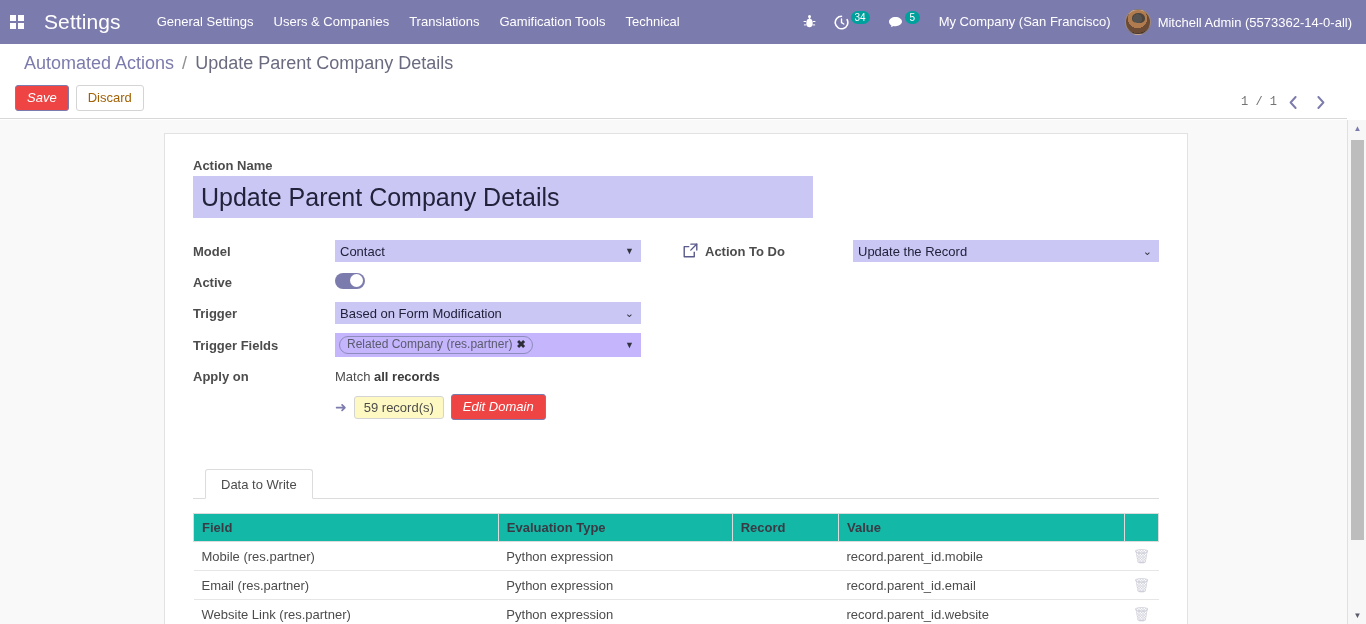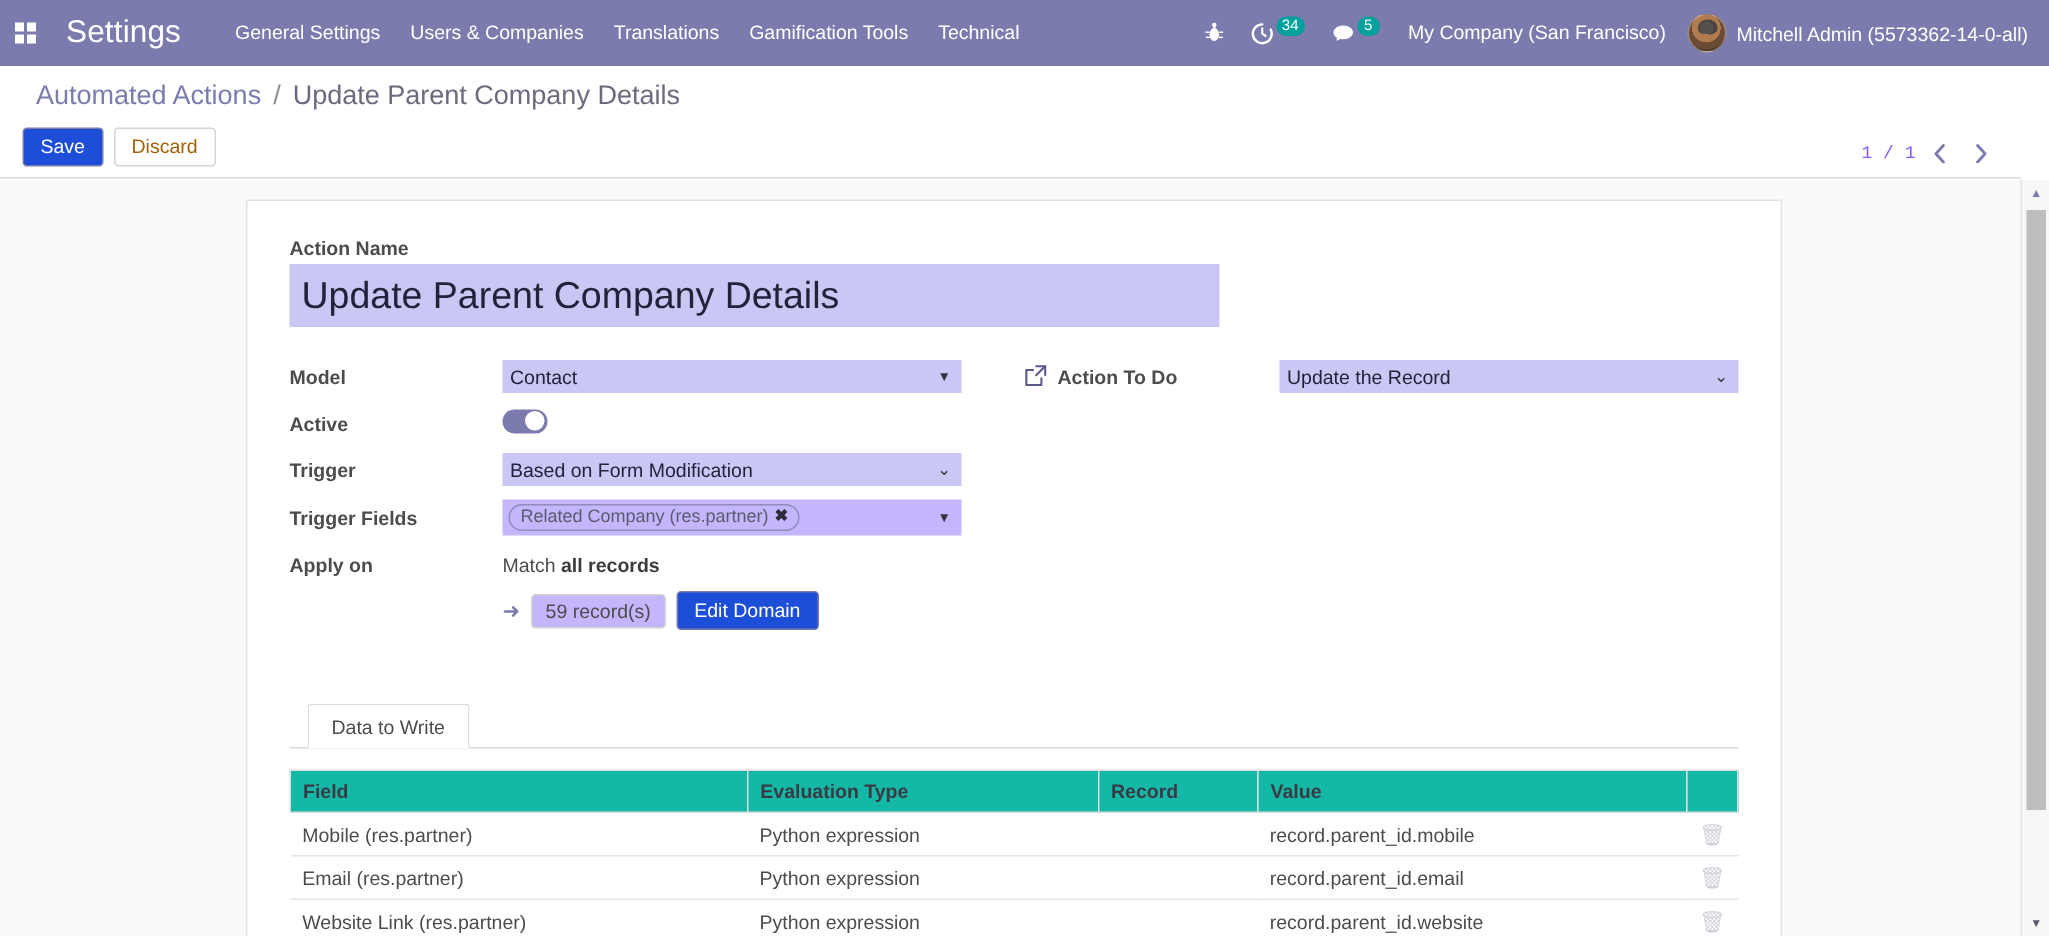--- a/index.html
+++ b/index.html
@@ -92,28 +92,28 @@
     font-size: 18px; color: #7c7bad; white-space: nowrap;
   }
   .bc-sep { color: #8f8f8f; padding: 0 3px; }
   .bc-active { color: #6b6b80; }
   .btn-row { position: absolute; left: 15px; top: 41px; display: flex; gap: 7px; }
   .btn {
     font-size: 13px; border-radius: 3px; padding: 4px 11px;
     cursor: pointer; line-height: 16px; border: 1px solid transparent;
     font-family: "Liberation Sans", sans-serif;
   }
-  .btn-primary { background: #1d4ed8; color: #ffffff; border-color: #7c7bad; }
+  .btn-primary { background: #ef4444; color: #ffffff; border-color: #7c7bad; font-style: italic; }
   .btn-default { background: #ffffff; color: #a16207; border-color: #d4d4d4; }
   .pager {
     position: absolute; right: 14px; top: 46px;
     display: flex; align-items: center; gap: 4px;
     font-size: 12px; color: #666;
   }
-  .pager-count { font-family: "Liberation Mono", monospace; font-size: 12px; color: #8b5cf6; }
+  .pager-count { font-family: "Liberation Mono", monospace; font-size: 12px; color: #737373; }
   .pager-btn {
     width: 24px; height: 24px; display: flex;
     align-items: center; justify-content: center;
     color: #7c7bad; font-size: 17px; cursor: pointer;
     font-family: "Liberation Sans", sans-serif;
   }
 
   
   .content {
     position: absolute; top: 120px; left: 0;
@@ -193,21 +193,21 @@
     display: inline-flex; align-items: center; gap: 4px;
     line-height: 15px;
   }
   .tag-x { font-size: 11px; color: #2d2d3a; cursor: pointer; font-weight: bold; }
 
   .apply-text { font-size: 13px; color: #4c4c4c; }
   .apply-text b { font-weight: bold; color: #3b3b3b; }
   .domain-row { display: flex; align-items: center; gap: 7px; margin-top: 10px; }
   .arrow-ico { color: #7c7bad; font-size: 14px; }
   .rec-btn {
-    background: #c4b5fd; border: 1px solid #d4d4d4;
+    background: #fef9c3; border: 1px solid #d4d4d4;
     font-size: 13px; color: #4c4c4c; border-radius: 3px;
     padding: 3px 9px; cursor: pointer;
     font-family: "Liberation Sans", sans-serif;
   }
   .ext-ico {
     width: 15px; height: 15px; display: inline-block;
     position: relative; margin-right: 7px; vertical-align: -2px;
   }
   .ext-ico svg { display: block; }
 

